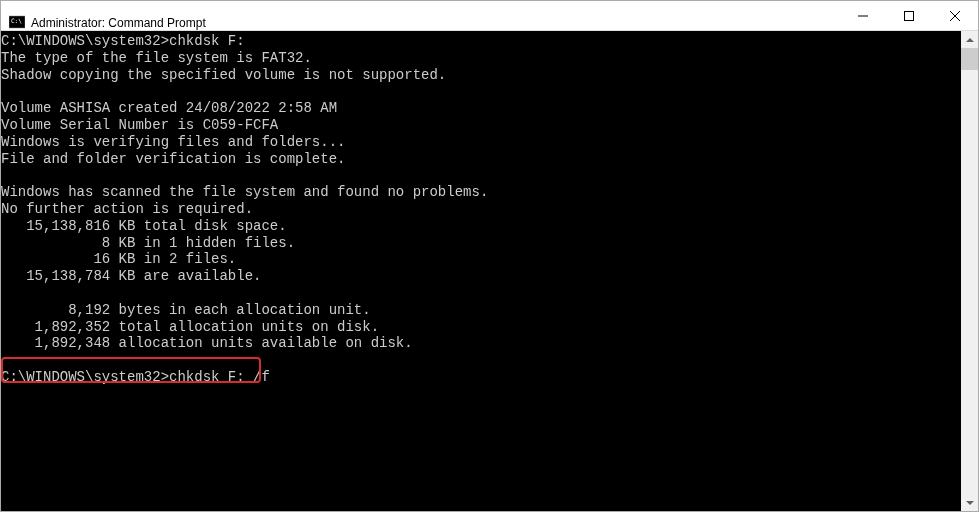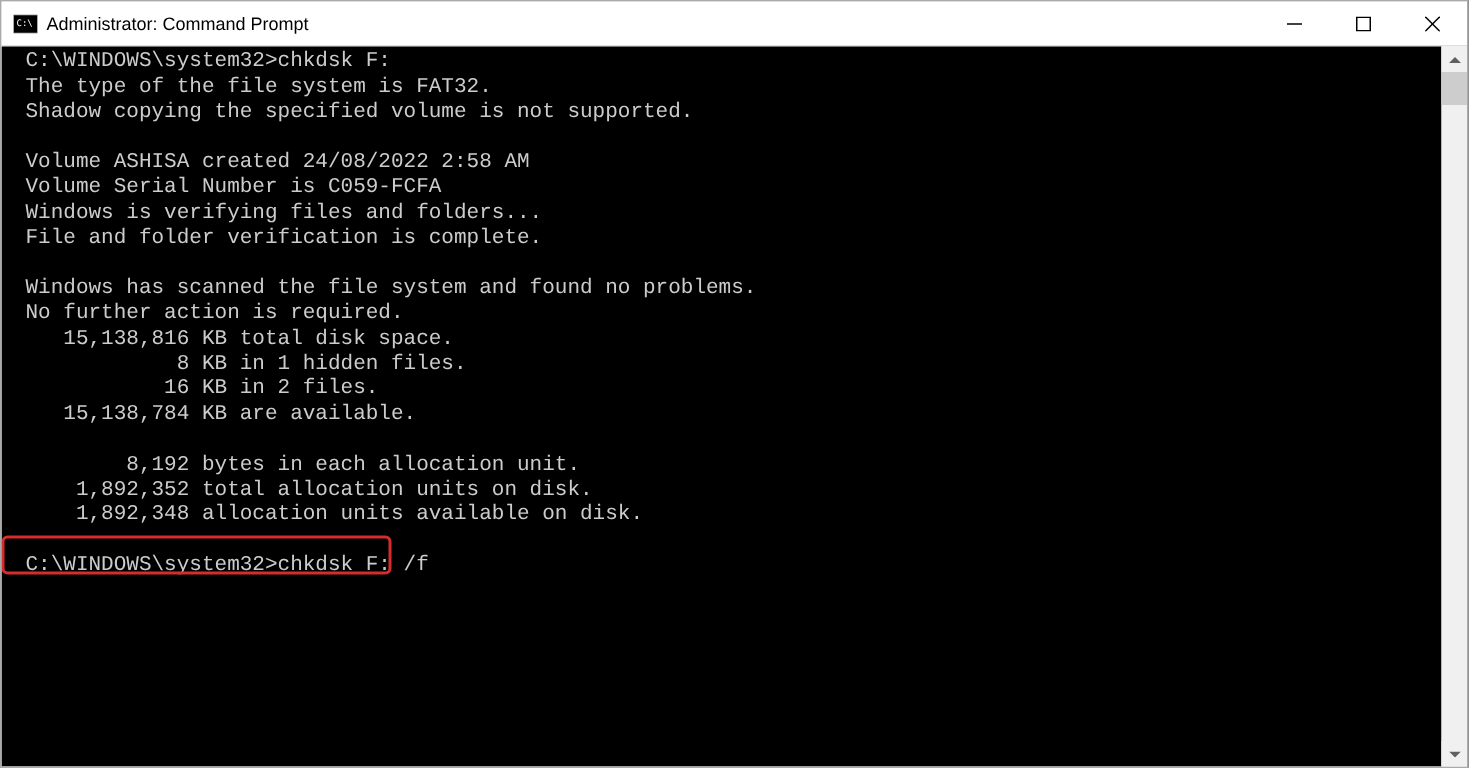--- a/index.html
+++ b/index.html
@@ -12,21 +12,21 @@
       height: 512px;
       background: #fff;
       font-family: "Segoe UI", Tahoma, sans-serif;
       overflow: hidden;
       border: 1px solid #aaa;
     }
     .titlebar {
       height: 30px;
       background: #fff;
       display: flex;
-      align-items: center;
+      align-items: flex-end;
       border-bottom: 1px solid #ddd;
     }
     .titlebar-icon {
       width: 16px;
       height: 16px;
       margin-left: 8px;
       margin-right: 6px;
       display: flex;
       align-items: center;
       justify-content: center;
@@ -59,21 +59,21 @@
       display: flex;
       height: calc(100% - 30px);
     }
     .terminal {
       flex: 1;
       background: #000;
       color: #ccc;
       font-family: Consolas, "Courier New", monospace;
       font-size: 14px;
       line-height: 1.2;
-      padding: 2px 16px;
+      padding: 2px 0;
       white-space: pre;
       overflow: hidden;
       position: relative;
     }
     .scrollbar {
       width: 17px;
       background: #f0f0f0;
       position: relative;
     }
     .scrollbar-arrow {

